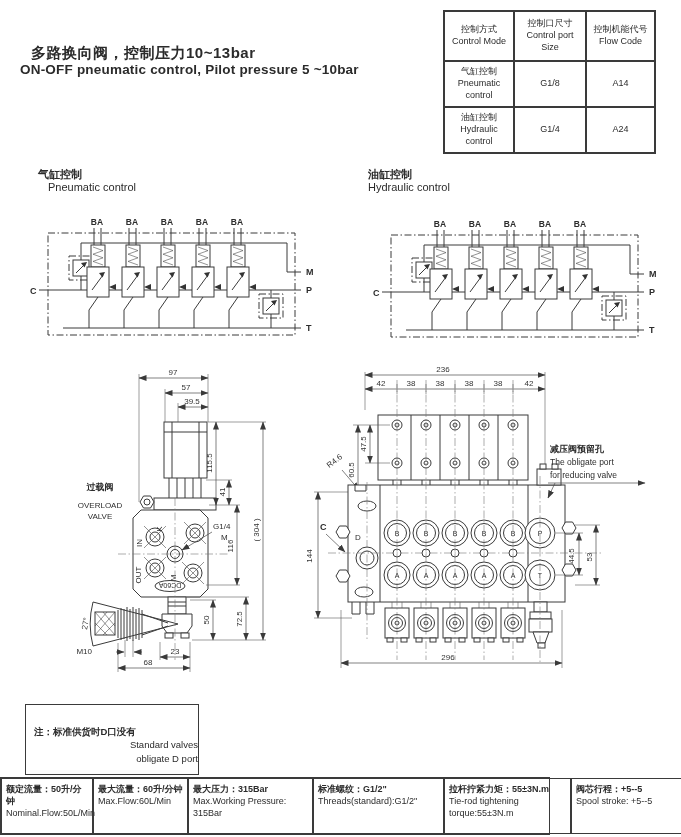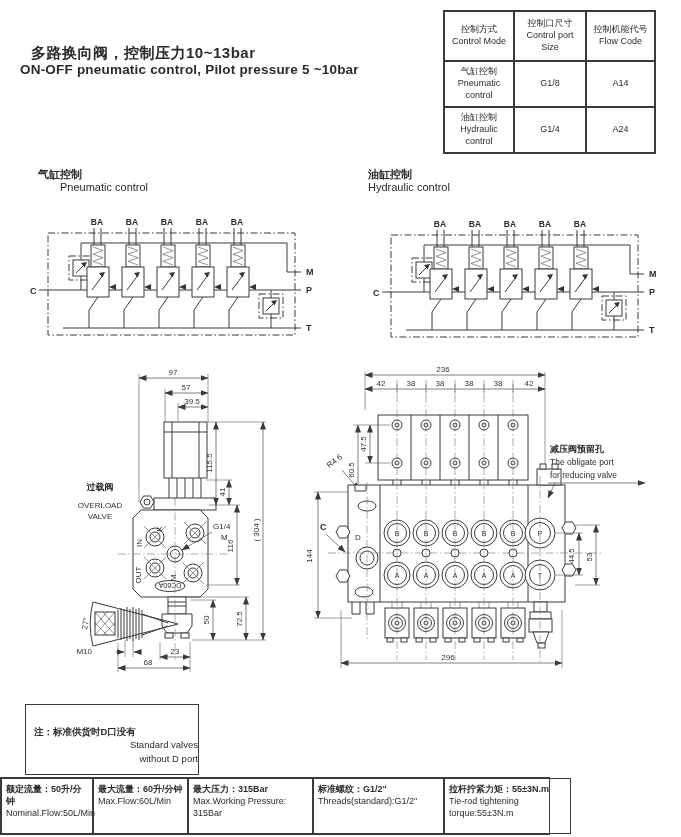--- a/index.html
+++ b/index.html
@@ -87,21 +87,21 @@
     </div>
     <div class="cell bd">
         <span>G1/4</span>
       </div>
     <div class="cell bd">
         <span>A24</span>
       </div>
   </div>
 
   <div class="abs sect-cn" style="left:38px;top:167px;">气缸控制</div>
-  <div class="abs sect-en" style="left:48px;top:181px;padding-left:12px;">Pneumatic control</div>
+  <div class="abs sect-en" style="left:36px;top:181px;padding-left:12px;">Pneumatic control</div>
   <div class="abs sect-cn" style="left:368px;top:167px;">油缸控制</div>
   <div class="abs sect-en" style="left:368px;top:181px;">Hydraulic control</div>
 
   <svg style="left:25px;top:210px;" width="300" height="135" viewBox="0 0 300 135">
     <defs>
       <marker id="ah" viewBox="0 0 8 6" markerWidth="8" markerHeight="6" refX="7.5" refY="3" orient="auto-start-reverse" markerUnits="userSpaceOnUse">
         <path d="M0,0L8,3L0,6Z" fill="#3a3a3a"></path>
       </marker>
     </defs>
     <g>
@@ -637,21 +637,21 @@
       <path class="cl" d="M97,20 V300 M126,20 V300 M155,20 V300 M184,20 V300 M213,20 V300"></path>
       <line class="cl" x1="240" y1="116" x2="240" y2="302"></line>
       <line class="cl" x1="67" y1="122" x2="67" y2="280"></line>
       <line class="cl" x1="28" y1="193" x2="302" y2="193"></line>
     </g>
   </svg>
 
   <div id="note-box" class="abs">
     <div class="l1">注：标准供货时D口没有</div>
     <div class="l2">Standard valves</div>
-    <div class="l2">without D port</div>
+    <div class="l2">obligate D port</div>
   </div>
 
   <div id="footer-table" class="abs">
     <div class="cell">
       <div class="cn">额定流量：50升/分钟</div>
         <div>Nominal.Flow:50L/Min</div>
     </div>
     <div class="cell">
       <div class="cn">最大流量：60升/分钟</div>
         <div>Max.Flow:60L/Min</div>
@@ -663,15 +663,19 @@
     </div>
     <div class="cell">
       <div class="cn">标准螺纹：G1/2"</div>
         <div>Threads(standard):G1/2"</div>
     </div>
     <div class="cell">
       <div class="cn">拉杆拧紧力矩：55±3N.m</div>
         <div>Tie-rod tightening</div>
         <div>torque:55±3N.m</div>
     </div>
+    <div class="cell">
+      <div class="cn">阀芯行程：+5--5</div>
+        <div>Spool stroke: +5--5</div>
+    </div>
   </div>
 
 </div>
 
 </body></html>

